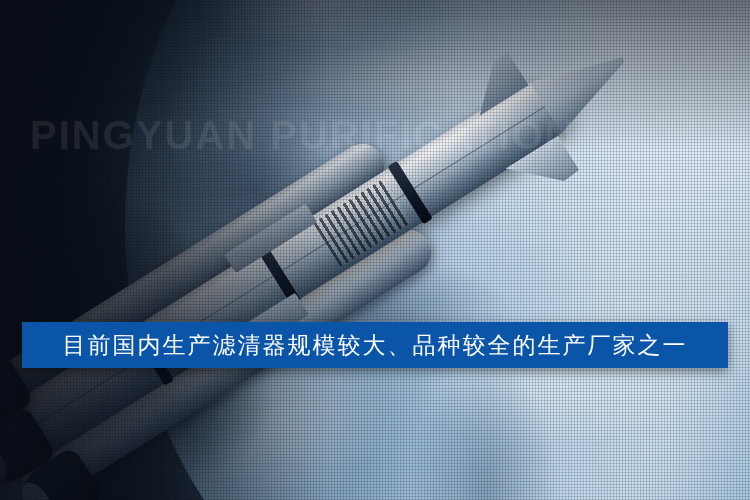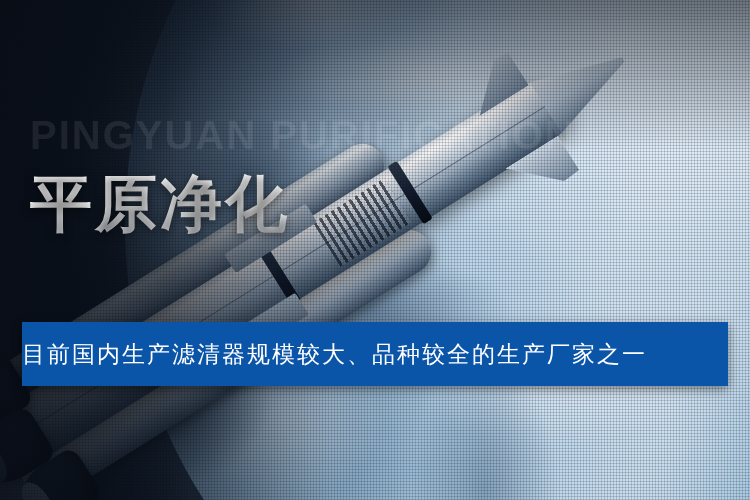--- a/index.html
+++ b/index.html
@@ -237,25 +237,25 @@
     letter-spacing:1px;
     line-height:1.15;
     color:#ffffff;
     text-shadow:0 2px 9px rgba(6,12,22,.85), 0 0 2px rgba(6,12,22,.9);
     white-space:nowrap;
   }
 
   .ribbon {
     position:absolute;
     left:22px; top:322px;
-    width:706px; height:64px;
+    width:706px; height:46px;
     background:#0b55a9;
     display:flex;
     align-items:center;
-    justify-content:flex-start;
+    justify-content:center;
     box-shadow:0 3px 10px rgba(0,0,0,.45);
   }
   .ribbon-text {
     font-size:23px;
     font-weight:400;
     letter-spacing:2px;
     color:#ffffff;
     white-space:nowrap;
   }
 </style>
@@ -294,21 +294,20 @@
     <div class="nose"></div>
   </div>
 
   <div class="vignette"></div>
   <div class="halftone"></div>
 
   <div class="content">
 
     <div class="watermark">PINGYUAN PURIFICATION</div>
 
-    <div class="title">平原净化</div>
 
 
     <div class="ribbon">
       <span class="ribbon-text">目前国内生产滤清器规模较大、品种较全的生产厂家之一</span>
     </div>
 
   </div>
 </div>
 
 </body></html>

